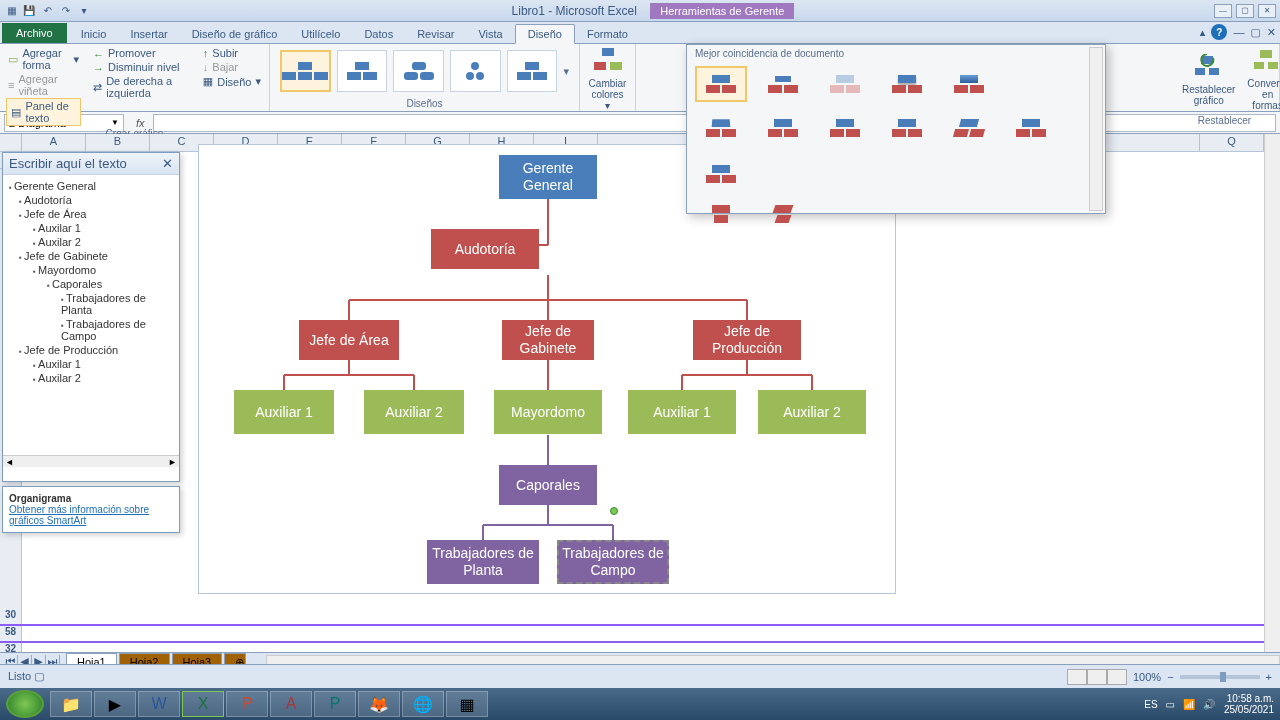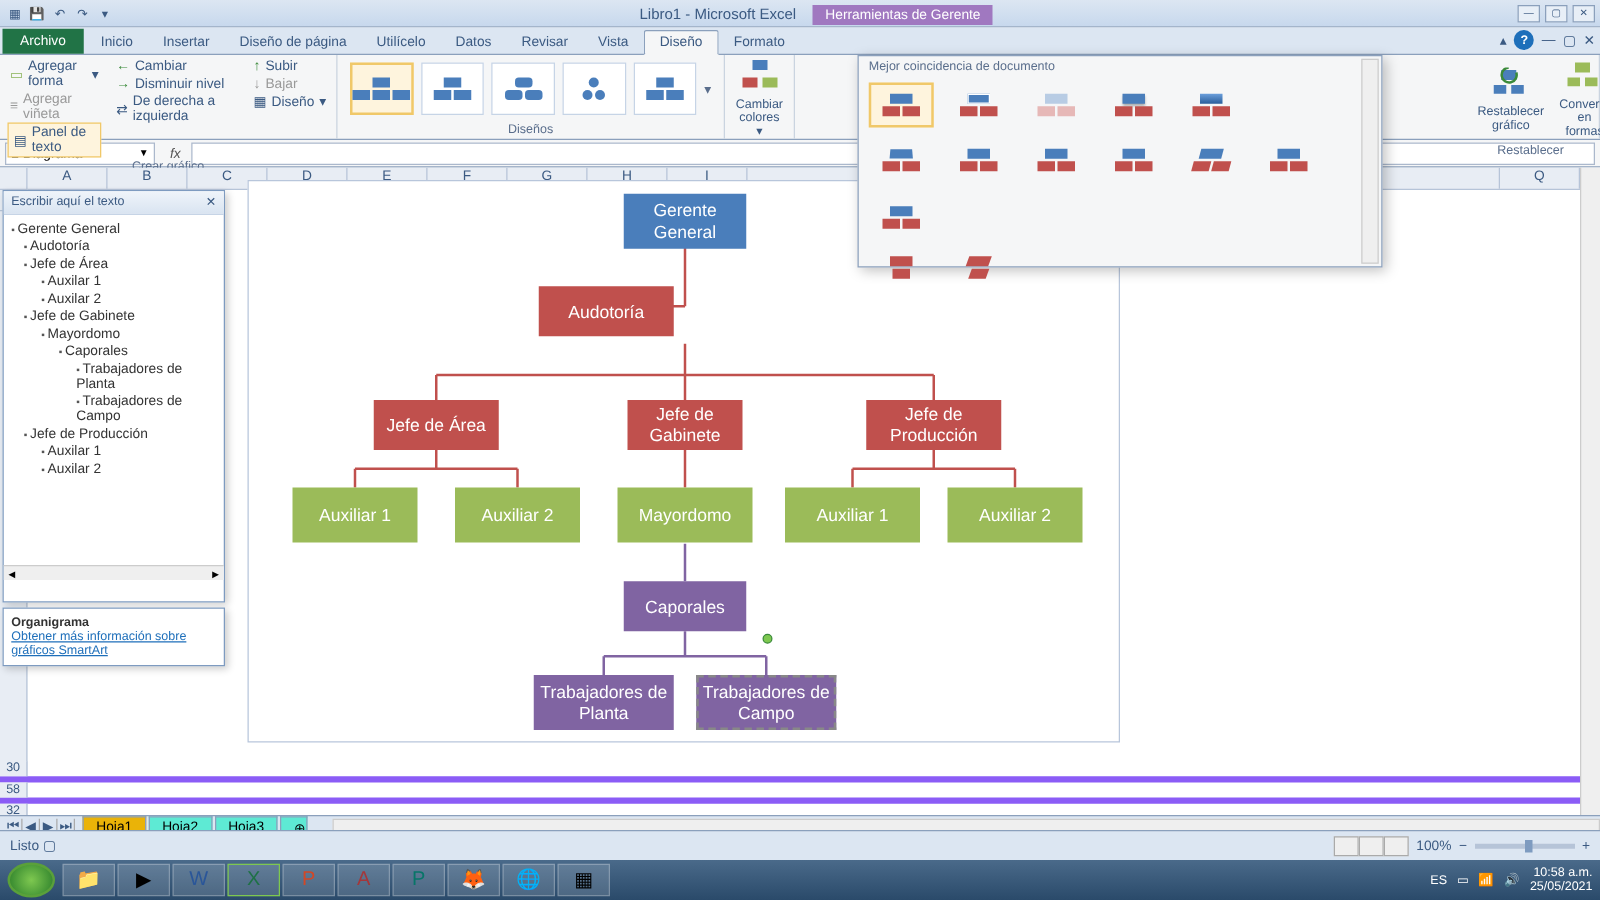--- a/index.html
+++ b/index.html
@@ -46,21 +46,21 @@
 .workspace { position:absolute; top:134px; left:0; right:0; bottom:42px; display:flex; }
 .colheads { height:18px; display:flex; background:#E8EDF4; border-bottom:1px solid #B6C4D8; }
 .colhead { border-right:1px solid #B6C4D8; text-align:center; font-size:11px; color:#3b5a82; padding-top:1px; }
 .corner { width:22px; height:18px; background:#E8EDF4; border-right:1px solid #B6C4D8; border-bottom:1px solid #B6C4D8; }
 .grid-area { position:relative; flex:1; overflow:hidden; }
 .rowheads { position:absolute; left:0; top:18px; width:22px; bottom:0; background:#E8EDF4; border-right:1px solid #B6C4D8; }
 .rowhead { height:17px; border-bottom:1px solid #B6C4D8; text-align:center; font-size:10px; color:#3b5a82; }
 
 
 .textpane { position:absolute; left:2px; top:18px; width:178px; height:330px; background:#fff; border:1px solid #7E9BC0; box-shadow:2px 2px 6px rgba(0,0,0,0.2); z-index:30; }
-.tp-head { background:linear-gradient(#EFF4FA,#D9E4F1); padding:3px 6px; font-size:10px; color:#3b5a82; display:flex; justify-content:space-between; border-bottom:1px solid #C6D4E6; }
+.tp-head { background:linear-gradient(#EFF4FA,#D9E4F1); padding:3px 6px; font-size:13px; color:#3b5a82; display:flex; justify-content:space-between; border-bottom:1px solid #C6D4E6; }
 .tp-body { padding:4px 2px; font-size:11px; color:#333; height:280px; overflow:hidden; }
 .tp-item { padding:1px 0 1px 4px; }
 .bullet::before { content:"▪ "; font-size:8px; color:#555; }
 .ind1 { padding-left:14px; } .ind2 { padding-left:28px; } .ind3 { padding-left:42px; } .ind4 { padding-left:56px; }
 .tp-scroll { height:12px; background:#EFEFEF; border-top:1px solid #ccc; display:flex; justify-content:space-between; align-items:center; padding:0 2px; font-size:9px; }
 
 
 .infopane { position:absolute; left:2px; top:352px; width:178px; background:#fff; border:1px solid #7E9BC0; box-shadow:2px 2px 6px rgba(0,0,0,0.2); z-index:30; padding:6px; font-size:10px; color:#555; }
 .infopane .ip-title { font-weight:bold; color:#333; }
 .infopane a { color:#1E6FBA; text-decoration:underline; }
@@ -75,29 +75,29 @@
 .gallery { position:absolute; left:686px; top:44px; width:420px; height:170px; background:#F5F6F7; border:1px solid #8BA0BC; box-shadow:3px 3px 10px rgba(0,0,0,0.25); z-index:100; }
 .gal-head { font-size:10px; color:#5a6e8c; padding:3px 8px; }
 .gal-grid { display:flex; flex-wrap:wrap; gap:10px; padding:4px 8px; }
 .gal-thumb { width:52px; height:36px; display:flex; flex-direction:column; align-items:center; justify-content:center; gap:2px; }
 .gal-thumb.sel { border:2px solid #F0C869; background:#FEF4DD; padding:2px; }
 .gb { width:18px; height:8px; } .gb-row { display:flex; gap:2px; }
 .gal-scroll { position:absolute; right:2px; top:2px; bottom:2px; width:14px; background:#EFEFEF; border:1px solid #ccc; }
 
 
 .bottom-rows { position:absolute; left:0; top:475px; right:0; }
-.brow { height:17px; border-bottom:5px solid #8b5cf6; display:flex; }
+.brow { height:17px; border-bottom:2px solid #8b5cf6; display:flex;font-weight:bold; }
 .brh { width:22px; background:#E8EDF4; border-right:1px solid #B6C4D8; text-align:center; font-size:10px; color:#3b5a82; }
 
 
 .sheettabs { position:absolute; bottom:24px; left:0; right:0; height:18px; background:#DCE6F2; border-top:1px solid #8BA0BC; display:flex; align-items:center; font-size:11px; }
 .st-nav { display:flex; gap:0; padding:0 4px; }
 .st-nav span { width:14px; text-align:center; color:#3b5a82; border-right:1px solid #aaa; }
-.st-tab { padding:2px 10px; background:#eab308; border:1px solid #8BA0BC; border-bottom:none; margin-left:2px; }
-.st-tab.inactive { background:#5eead4; }
+.st-tab { padding:2px 10px; background:#ffffff; border:1px solid #8BA0BC; border-bottom:none; margin-left:2px; }
+.st-tab.inactive { background:#a16207; }
 .hscroll { flex:1; margin-left:20px; height:14px; background:#EFEFEF; border:1px solid #ccc; position:relative; }
 
 
 .statusbar { position:absolute; bottom:0; left:0; right:0; height:24px; background:#DCE6F2; border-top:1px solid #8BA0BC; display:flex; align-items:center; justify-content:space-between; padding:0 8px; font-size:11px; color:#3b5a82; }
 .zoom { display:flex; align-items:center; gap:6px; }
 .zoom-slider { width:80px; height:4px; background:#B6C4D8; position:relative; }
 .zoom-slider::after { content:""; position:absolute; left:40px; top:-3px; width:6px; height:10px; background:#7E9BC0; }
 .view-btns { display:flex; gap:0; }
 .view-btns span { width:20px; height:16px; border:1px solid #aaa; background:#EFEFEF; }
 
@@ -132,21 +132,21 @@
     <span class="win-btn">—</span>
     <span class="win-btn">▢</span>
     <span class="win-btn">✕</span>
   </div>
 </div>
 
 <div class="tabs">
   <div class="tab file">Archivo</div>
   <div class="tab">Inicio</div>
   <div class="tab">Insertar</div>
-  <div class="tab">Diseño de página</div>
+  <div class="tab">Diseño de gráfico</div>
   <div class="tab">Utilícelo</div>
   <div class="tab">Datos</div>
   <div class="tab">Revisar</div>
   <div class="tab">Vista</div>
   <div class="tab active">Diseño</div>
   <div class="tab">Formato</div>
   <div class="tabs-right">
     <span style="color:#3b5a82">▴</span>
     <span class="help-icon">?</span>
     <span style="color:#3b5a82">—</span>
@@ -165,21 +165,21 @@
             <span>Agregar viñeta</span>
           </div>
         <div class="rbtn" style="background:#FEF4DD;border:1px solid #F0C869;padding:1px 4px">
             <span>▤</span>
             <span>Panel de texto</span>
           </div>
       </div>
       <div>
         <div class="rbtn">
             <span style="color:#3A8A3A">←</span>
-            <span>Cambiar</span>
+            <span>Promover</span>
           </div>
         <div class="rbtn">
             <span style="color:#3A8A3A">→</span>
             <span>Disminuir nivel</span>
           </div>
         <div class="rbtn">
             <span>⇄</span>
             <span>De derecha a izquierda</span>
           </div>
       </div>

